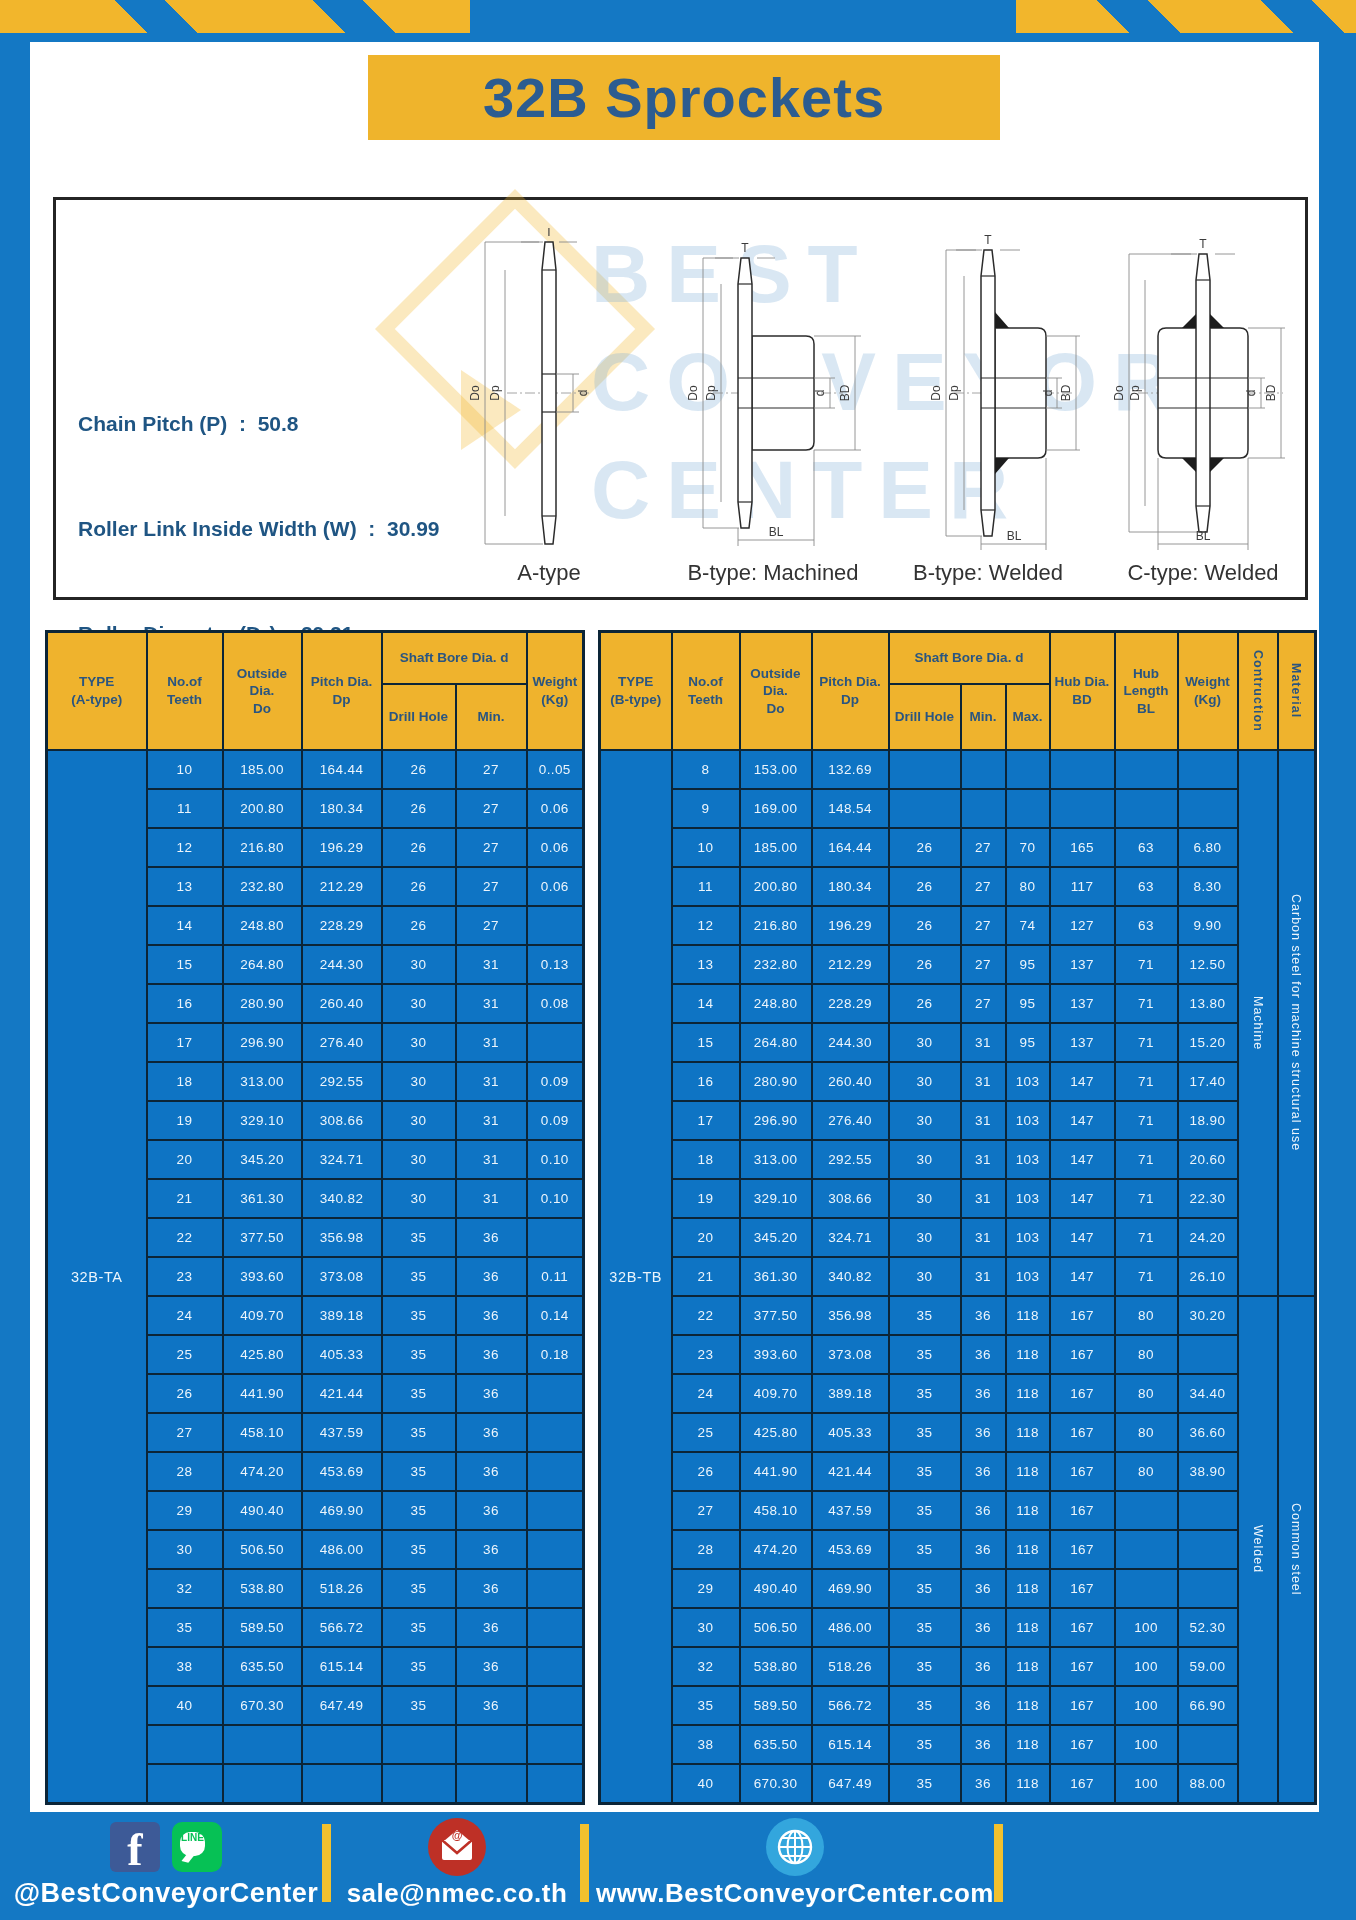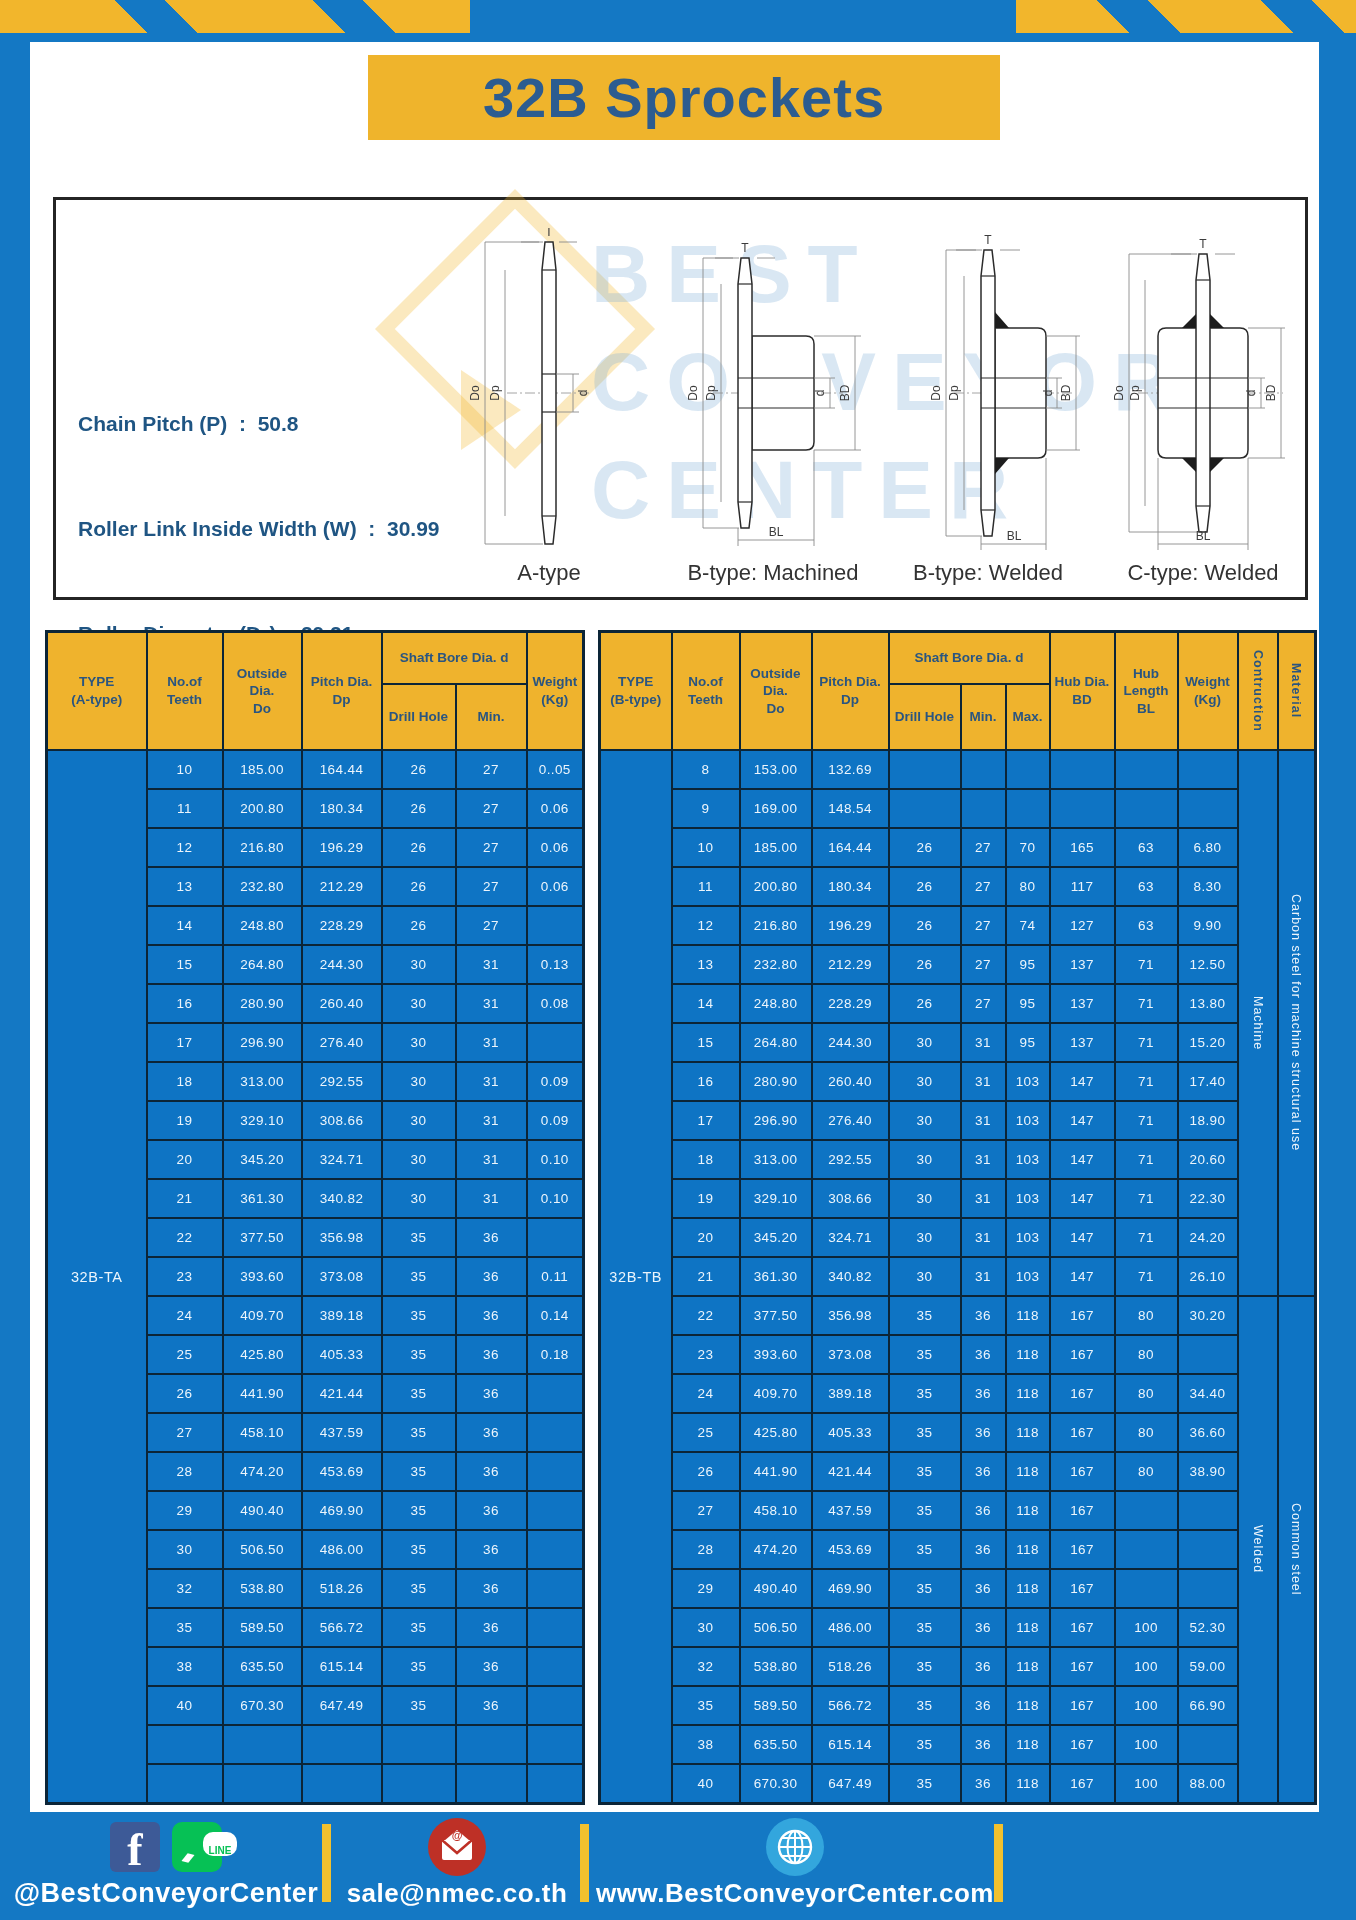--- a/index.html
+++ b/index.html
@@ -62,22 +62,22 @@
   .fgroup{position:absolute;top:6px;display:flex;flex-direction:column;align-items:center;}
   .fg-icons{display:flex;gap:12px;align-items:center;height:58px;}
   .ftext{color:#ffffff;font-weight:bold;font-size:26px;margin-top:2px;white-space:nowrap;
          letter-spacing:0.5px;}
   .fdivider{position:absolute;top:12px;width:9px;height:78px;background:#F2C12E;}
   .icon-fb{width:50px;height:50px;background:#3D5A97;border-radius:6px;display:flex;
            align-items:flex-end;justify-content:center;}
   .icon-fb span{color:#fff;font-family:"Liberation Serif",serif;font-weight:bold;font-size:46px;
            line-height:44px;}
   .icon-line{width:50px;height:50px;background:#06C155;border-radius:10px;position:relative;}
-  .icon-line .bubble{position:absolute;left:8px;top:10px;width:34px;height:24px;background:#fff;
-           border-radius:10px;display:flex;align-items:flex-end;justify-content:center;margin-left:23px;}
+  .icon-line .bubble{position:absolute;left:8px;top:10px;width:25px;height:24px;background:#fff;
+           border-radius:10px;display:flex;align-items:flex-start;justify-content:center;}
   .icon-line .bubble span{color:#06C155;font-size:10px;font-weight:bold;letter-spacing:0;}
   .icon-line .tail{position:absolute;left:12px;top:32px;width:8px;height:8px;background:#fff;
            transform:skewX(-30deg) rotate(12deg);}
   .icon-circle{width:58px;height:58px;border-radius:50%;display:flex;align-items:center;
            justify-content:center;}
   .icon-mail{background:#BE3026;}
   .icon-globe{background:#33A6DD;}
   .icon-phone{background:#F2C12E;}
 </style>
 </head>

